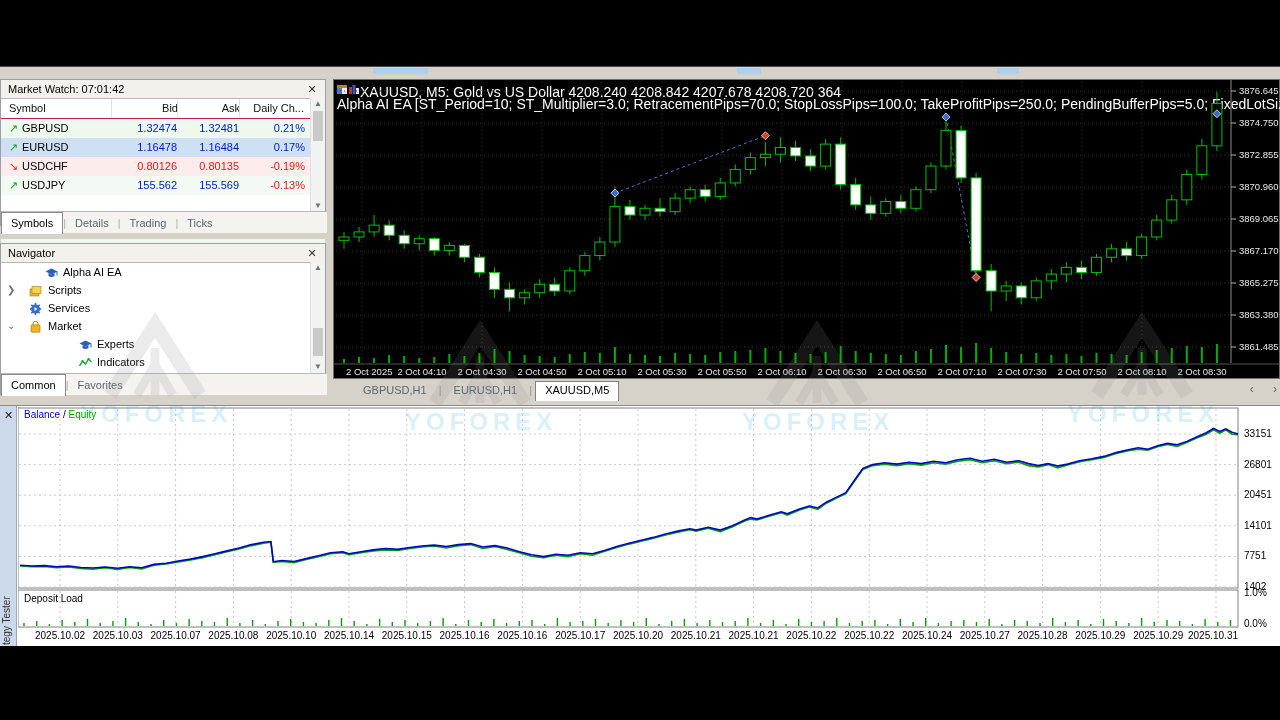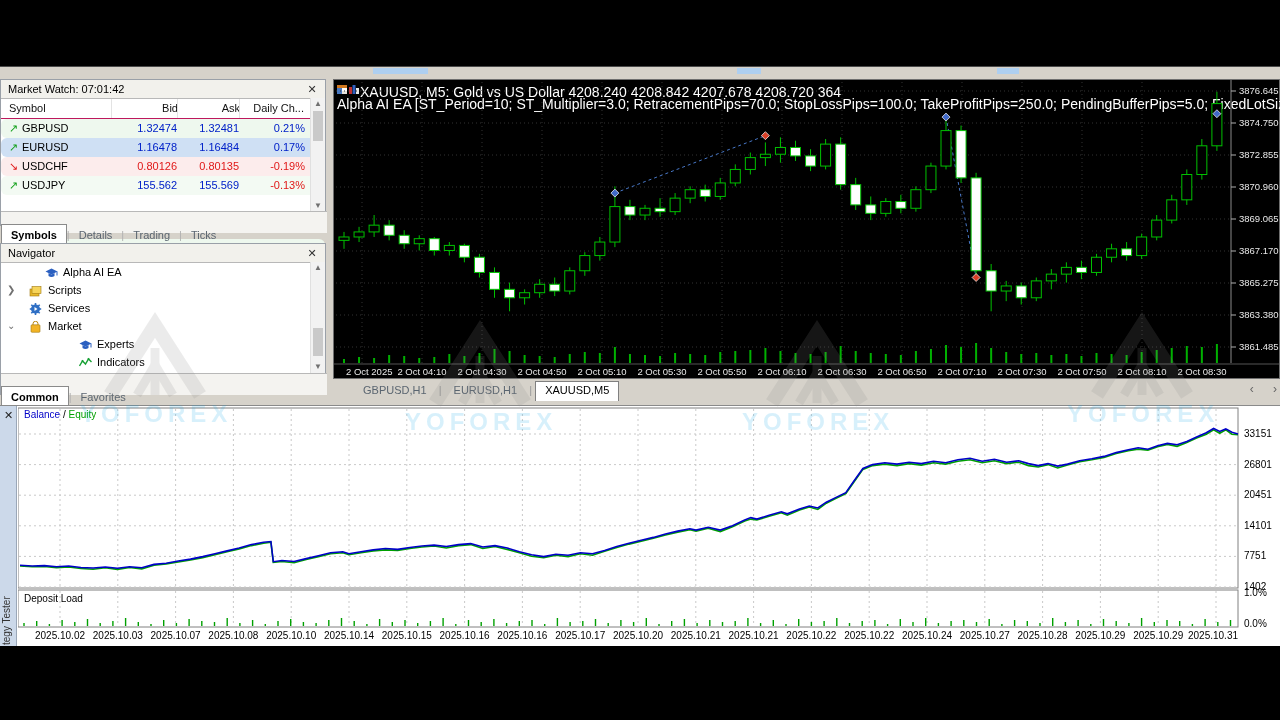--- a/index.html
+++ b/index.html
@@ -17,35 +17,35 @@
   #mw{left:0;top:79px;width:326px;height:147px;}
   #nav{left:0;top:243px;width:326px;height:152px;}
   .ptitle{position:relative;height:18px;background:#f2f1ec;border-bottom:1px solid #b8b8b8;
           line-height:18px;padding-left:7px;font-size:11px;}
   .pclose{position:absolute;right:6px;top:2px;width:14px;height:14px;text-align:center;
           line-height:14px;font-size:11px;color:#333;cursor:default;}
   
   #mw-head{position:relative;height:19px;border-bottom:1px solid #be185d;font-size:11px;color:#111;}
   .mwc{position:absolute;top:0;height:19px;line-height:19px;}
   .sepl{border-left:1px solid #e3e3e3;}
-  #mw-rows .mwr{position:relative;height:19px;line-height:19px;font-size:11px;border-radius:6px;}
+  #mw-rows .mwr{position:relative;height:19px;line-height:19px;font-size:11px;}
   .cell-sym{position:absolute;left:8px;width:110px;}
   .cell-bid{position:absolute;left:110px;width:66px;text-align:right;}
   .cell-ask{position:absolute;left:176px;width:62px;text-align:right;}
   .cell-chg{position:absolute;left:238px;width:66px;text-align:right;}
   .arr{display:inline-block;width:13px;}
   .blue{color:#0020c8;} .red{color:#e01818;} .garr{color:#12a01a;} .rarr{color:#e01818;}
   
   .sb{position:absolute;width:14px;background:#f2f2f2;border-left:1px solid #e0e0e0;}
   .sb .ar{position:absolute;left:0;width:14px;height:12px;color:#707070;font-size:8px;text-align:center;line-height:12px;}
   .sb .thumb{position:absolute;left:2px;width:10px;background:#c9c9c9;}
   
   .tabstrip{position:absolute;left:0;width:326px;height:21px;background:#f4f3f0;border-top:1px solid #b8b8b8;font-size:11px;}
   .tab{display:inline-block;padding:0 9px;height:20px;line-height:20px;color:#5a6570;position:relative;}
-  .tab.active{background:#fff;border:1px solid #8a8a8a;border-bottom:none;color:#000;margin-top:12px;height:21px;font-weight:bold;}
+  .tab.active{background:#fff;border:1px solid #8a8a8a;border-bottom:none;color:#000;margin-top:0;height:21px;font-weight:normal;}
   .tabsep{color:#b0b0b0;}
   
   #nav-items{position:relative;}
   .nitem{position:relative;height:18px;line-height:18px;font-size:11px;}
   .nexp{position:absolute;top:0;color:#707070;font-size:10px;}
   .nicon{position:absolute;top:3px;width:13px;height:12px;}
   .nlabel{position:absolute;top:0;}
   
   #chartwin{left:333px;top:79px;width:947px;height:300px;background:#000;border:1px solid #6f6f6f;box-sizing:border-box;}
   #chead1,#chead2{position:absolute;color:#fff;font-size:14px;white-space:nowrap;}

